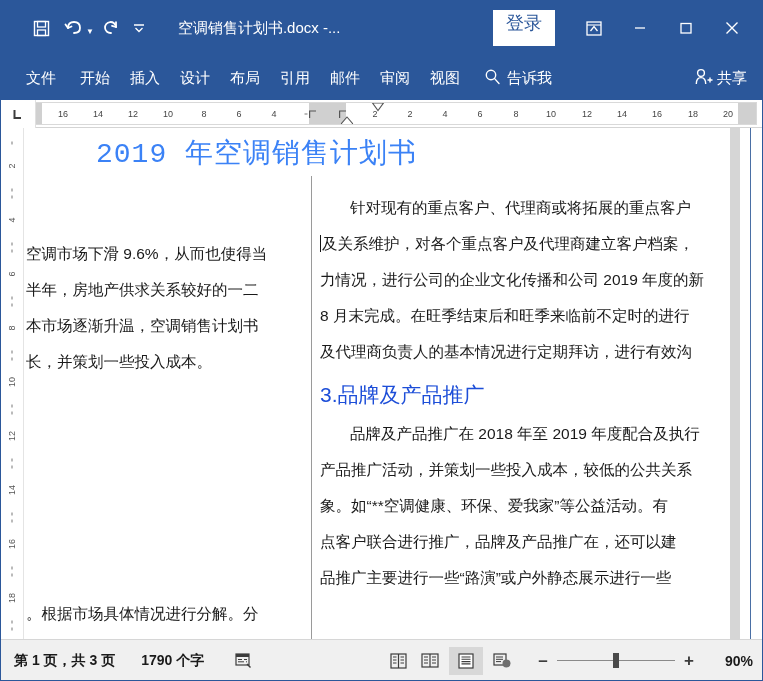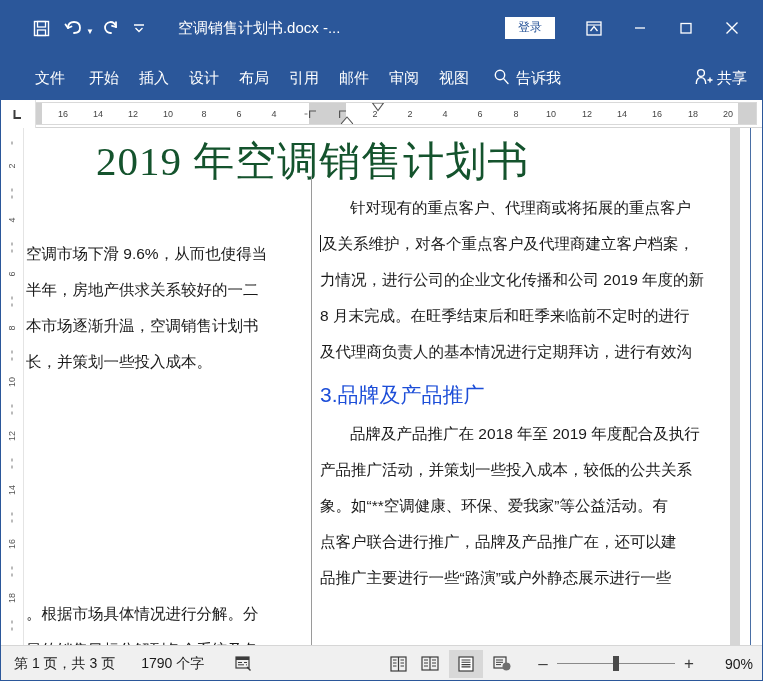--- a/index.html
+++ b/index.html
@@ -45,43 +45,43 @@
     white-space: nowrap;
     letter-spacing: 0px;
   }
   .title-right {
     position: absolute; right: 0; top: 0; height: 56px;
     display: flex; align-items: center;
   }
   .signin {
     background: #ffffff;
     color: #2B579A;
-    font-size: 12px;
-    padding: 3px 13px 4px 13px;
+    font-size: 18px;
+    padding: 3px 13px 12px 13px;
     margin-right: 16px;
     line-height: 1.2;
     border: 0;
     font-family: "Liberation Sans", sans-serif;
   }
   .win-btn {
     width: 46px; height: 46px;
     display: flex; align-items: center; justify-content: center;
     color: #ffffff;
   }
   .win-btn.close { margin-right: 8px; }
 
   
   .ribbon {
     height: 44px;
     background: #2B579A;
     display: flex;
     align-items: center;
     flex-shrink: 0;
     position: relative;
-    padding-left: 31px;
+    padding-left: 22px;
   }
   .tab {
     color: #ffffff;
     font-size: 15px;
     padding: 4px 10px;
     white-space: nowrap;
   }
   .tab.file { padding-left: 4px; padding-right: 14px; }
   .tell-me {
     display: flex; align-items: center; gap: 6px;
@@ -156,23 +156,23 @@
   .pages {
     flex: 1;
     position: relative;
     background: #ffffff;
     overflow: hidden;
   }
 
   .doc-title-line {
     position: absolute;
     top: 6px; left: 72px;
-    font-size: 41px;
-    color: #14532d;
-    font-family: Liberation Serif, serif;
+    font-size: 28px;
+    color: #3b82f6;
+    font-family: Liberation Mono, monospace;
     letter-spacing: 1px;
     white-space: nowrap;
   }
 
   .col-left {
     position: absolute;
     left: 0px; top: 108px;
     width: 280px;
   }
   .col-left .ln {
@@ -224,28 +224,29 @@
   .caret-bar {
     display: inline-block;
     width: 1px; height: 17px;
     background: #111;
     vertical-align: -3px;
     margin-right: 1px;
   }
 
   
   .statusbar {
-    height: 36px;
+    height: 42px;
     background: #f0f0f0;
     border-top: 1px solid #d6d6d6;
     display: flex;
     align-items: center;
     flex-shrink: 0;
     position: relative;
     padding-left: 14px;
+    font-weight: bold;
   }
   .status-text {
     font-size: 14px; color: #1a1a1a;
     margin-right: 26px; white-space: nowrap;
   }
   .status-icon {
     width: 26px; height: 26px;
     display: flex; align-items: center; justify-content: center;
     color: #3c3c3c;
   }

